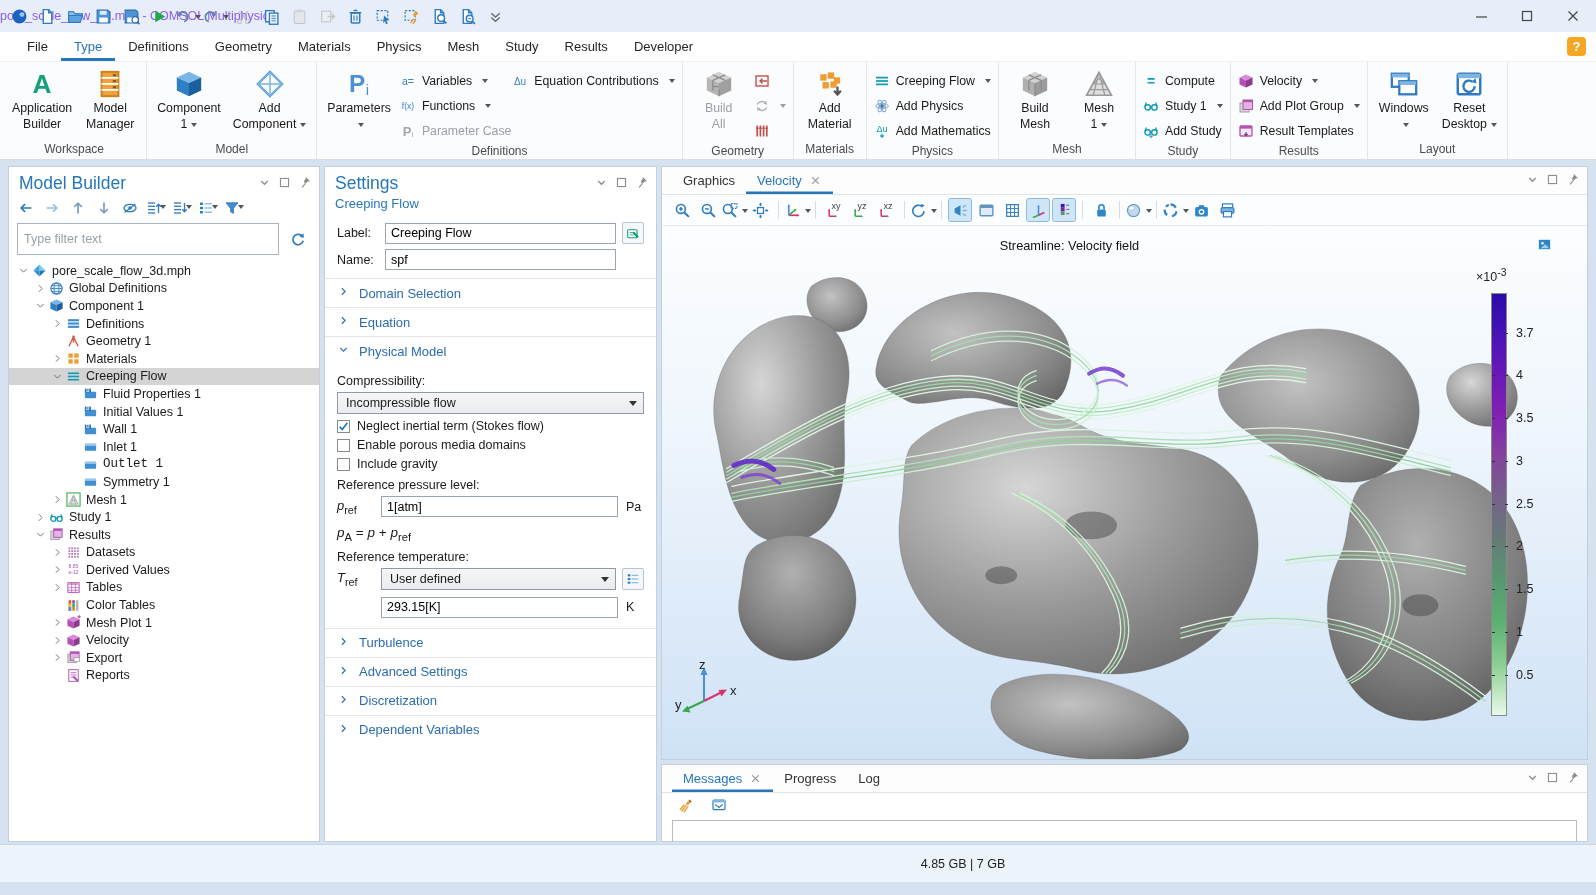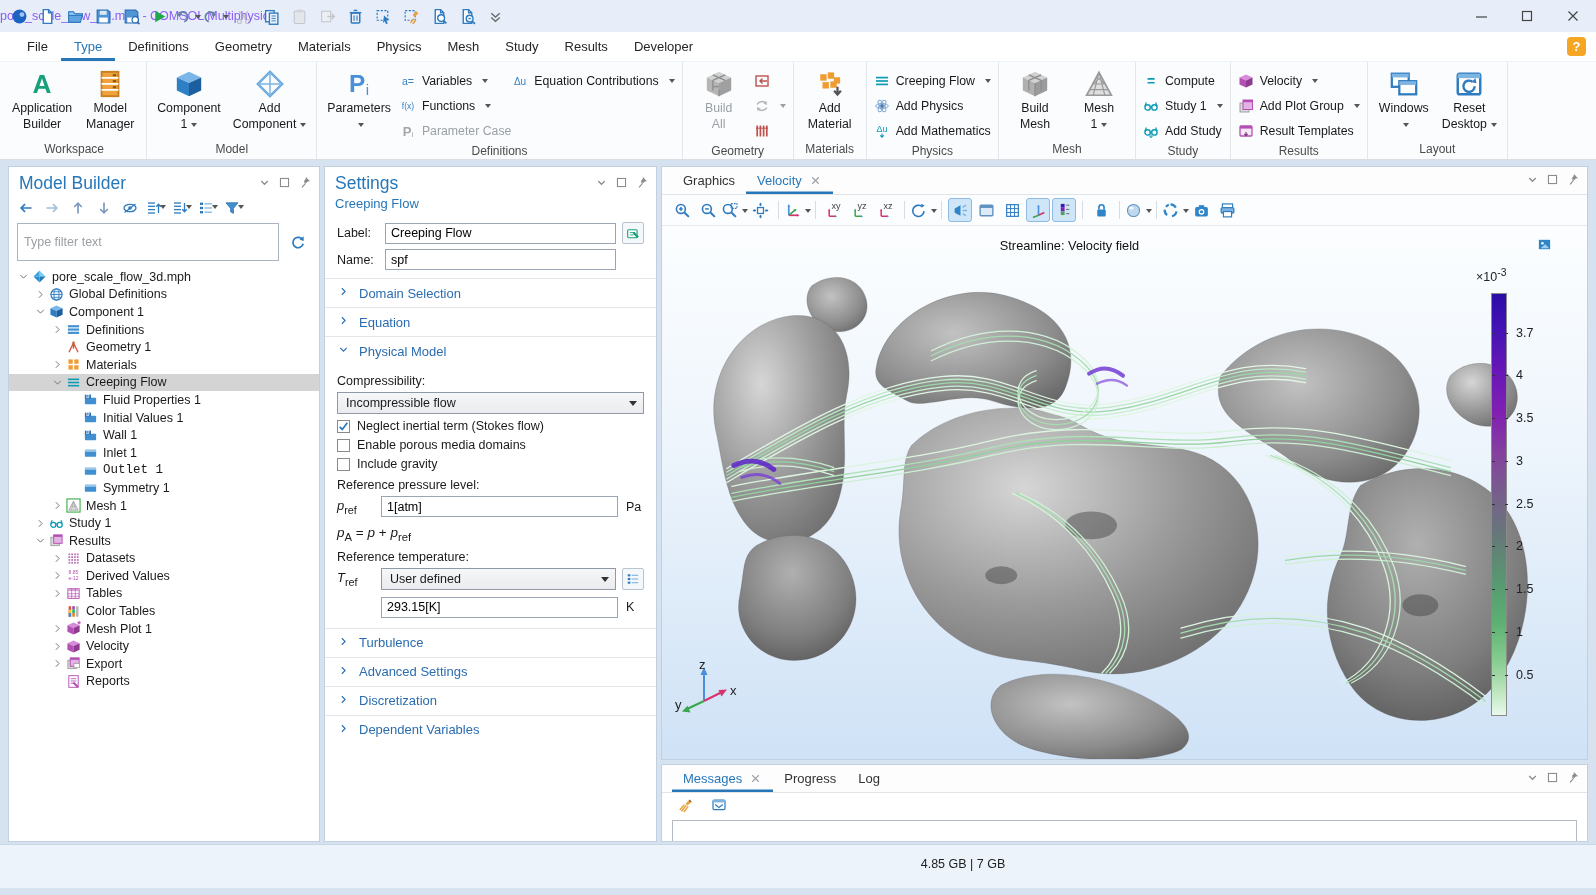--- a/index.html
+++ b/index.html
@@ -52,21 +52,21 @@
 
   .panel-head { display:flex; align-items:center; padding:6px 8px 0 10px; }
   .panel-title { font-size:17.5px; color:#2777b8; }
   .panel-winbtns { margin-left:auto; display:flex; gap:7px; align-items:center; }
   .sub-title { padding:2px 10px 6px; color:#2777b8; font-size:13px; }
 
   .mb-toolbar { display:flex; align-items:center; gap:4px; padding:3px 6px 2px; }
   .mb-toolbar .icon-btn { width:22px; height:22px; }
   .tb-dd { width:0;height:0;border:3px solid transparent;border-top:4px solid #555; margin-left:-2px; }
   .filter-row { display:flex; align-items:center; gap:6px; padding:2px 8px 5px; }
-  .filter-row input { flex:1; height:38px; border:1px solid #a9b4c0; padding:0 6px; font-size:12.5px; font-family:inherit; color:#333; }
+  .filter-row input { flex:1; height:32px; border:1px solid #a9b4c0; padding:0 6px; font-size:12.5px; font-family:inherit; color:#333; }
   .filter-row input::placeholder { color:#9aa0a6; }
 
   .tree { padding-top:2px; }
   .tree-row { display:flex; align-items:center; height:17.6px; font-size:12.5px; padding-right:4px; }
   .tree-row.sel { background:#d4d4d4; }
   .tw { width:16px; display:flex; justify-content:center; flex:none; }
   .ticon { width:17px; display:flex; justify-content:center; flex:none; margin-right:4px; }
   .tlabel { white-space:nowrap; }
 
   
@@ -106,21 +106,21 @@
   .cb-lab { position:absolute; left:24px; transform:translateY(-50%); font-size:12.5px; color:#222; white-space:nowrap; }
   .cb-tickmark { position:absolute; height:1px; width:3px; background:#333; }
   .triad { position:absolute; left:12px; bottom:36px; }
   .corner-icon { position:absolute; right:30px; top:6px; }
 
   
   .m-toolbar { height:24px; display:flex; align-items:center; gap:8px; padding:0 10px; }
   .msg-line { margin:3px 10px; height:23px; border:1px solid #b6bcc4; background:#fff; }
 
   
-  .statusbar { height:44px; background:#edf3fb; border-top:1px solid #c9d6e6; position:relative; }
+  .statusbar { height:38px; background:#edf3fb; border-top:1px solid #c9d6e6; position:relative; }
   .status-text { position:absolute; left:330px; right:0; top:12px; text-align:center; color:#222; font-size:12.5px; }
 </style>
 </head>
 <body>
 
 <div class="titlebar">
   <div class="qat" id="qat">
       <span class="icon-btn">
         <span style="display: inline-flex;">
           <svg width="17" height="17" viewBox="0 0 16 16">

